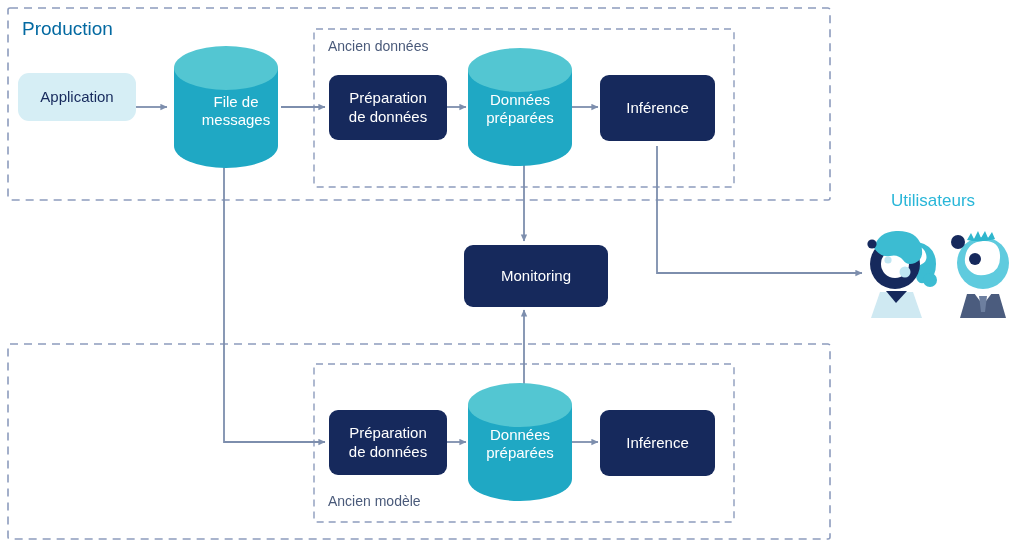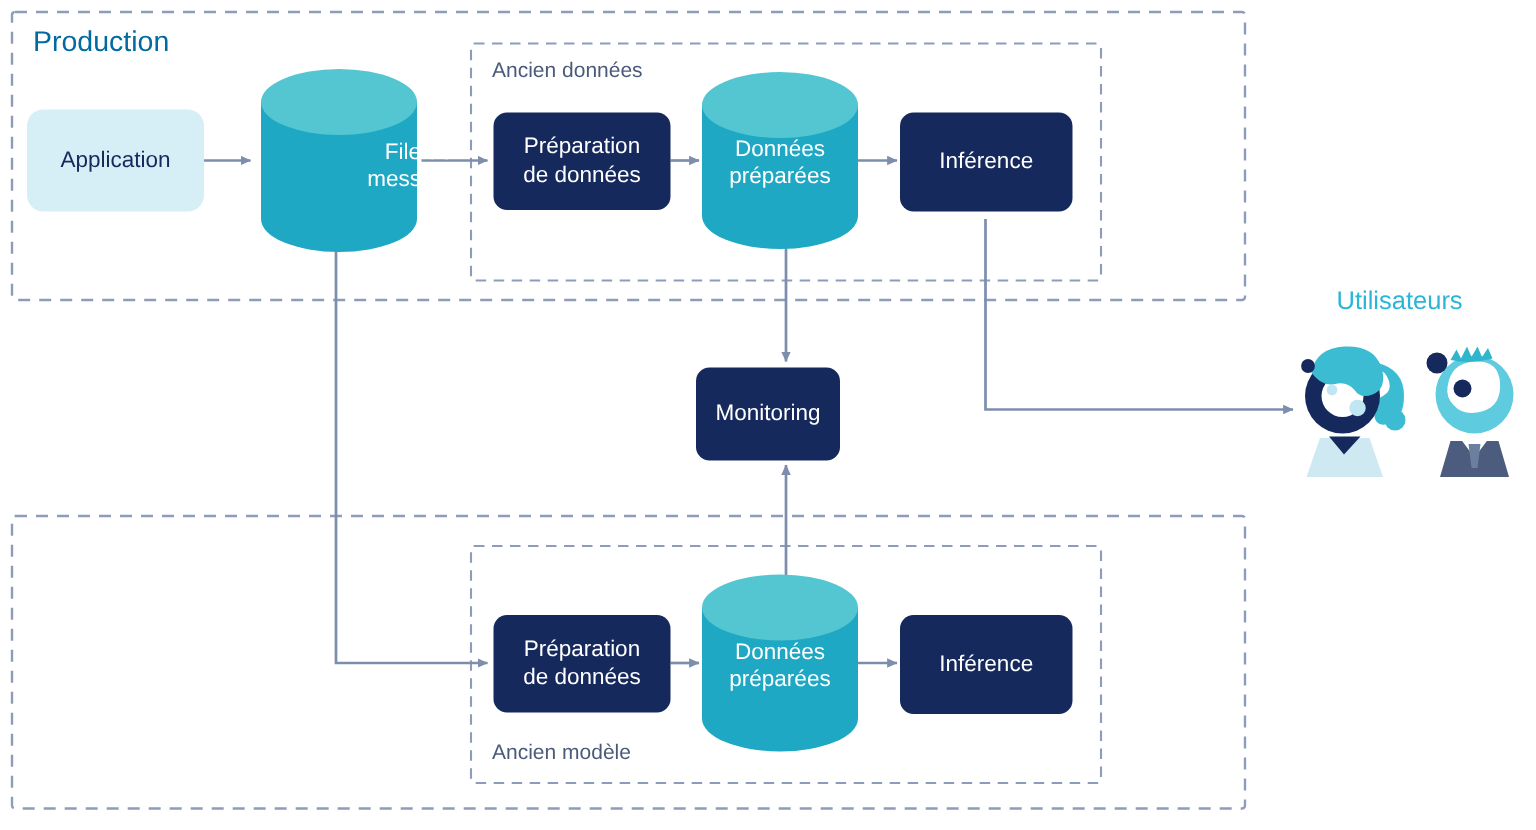--- a/index.html
+++ b/index.html
@@ -177,33 +177,33 @@
     </g>
   </svg>
 
   <div class="zone-label" style="left:22px; top:17px;">Production</div>
 
 
   <div class="sub-label" style="left:328px; top:38px;">Ancien données</div>
 
   <div class="sub-label" style="left:328px; top:493px;">Ancien modèle</div>
 
-  <div class="node box-light" style="left:18px; top:73px; width:118px; height:68px;">Application</div>
+  <div class="node box-light" style="left:18px; top:73px; width:118px; height:48px;">Application</div>
 
   <div class="node box-navy" style="left:329px; top:75px; width:118px; height:65px;">Préparation<br>de données</div>
 
   <div class="node box-navy" style="left:600px; top:75px; width:115px; height:66px;">Inférence</div>
 
-  <div class="node box-navy" style="left:464px; top:245px; width:96px; height:62px;">Monitoring</div>
+  <div class="node box-navy" style="left:464px; top:245px; width:144px; height:62px;">Monitoring</div>
 
   <div class="node box-navy" style="left:329px; top:410px; width:118px; height:65px;">Préparation<br>de données</div>
 
   <div class="node box-navy" style="left:600px; top:410px; width:115px; height:66px;">Inférence</div>
 
-  <div class="cyl-label" style="left:174px; top:82px; width:124px; height:58px;margin-left:43px;">File de<br>messages</div>
+  <div class="cyl-label" style="left:174px; top:82px; width:124px; height:58px;">File de<br>messages</div>
 
   <div class="cyl-label" style="left:468px; top:80px; width:104px; height:58px;">Données<br>préparées</div>
 
   <div class="cyl-label" style="left:468px; top:415px; width:104px; height:58px;">Données<br>préparées</div>
 
   <div class="users-label" style="left:891px; top:191px;">Utilisateurs</div>
 
 </div>
 
 </body></html>

